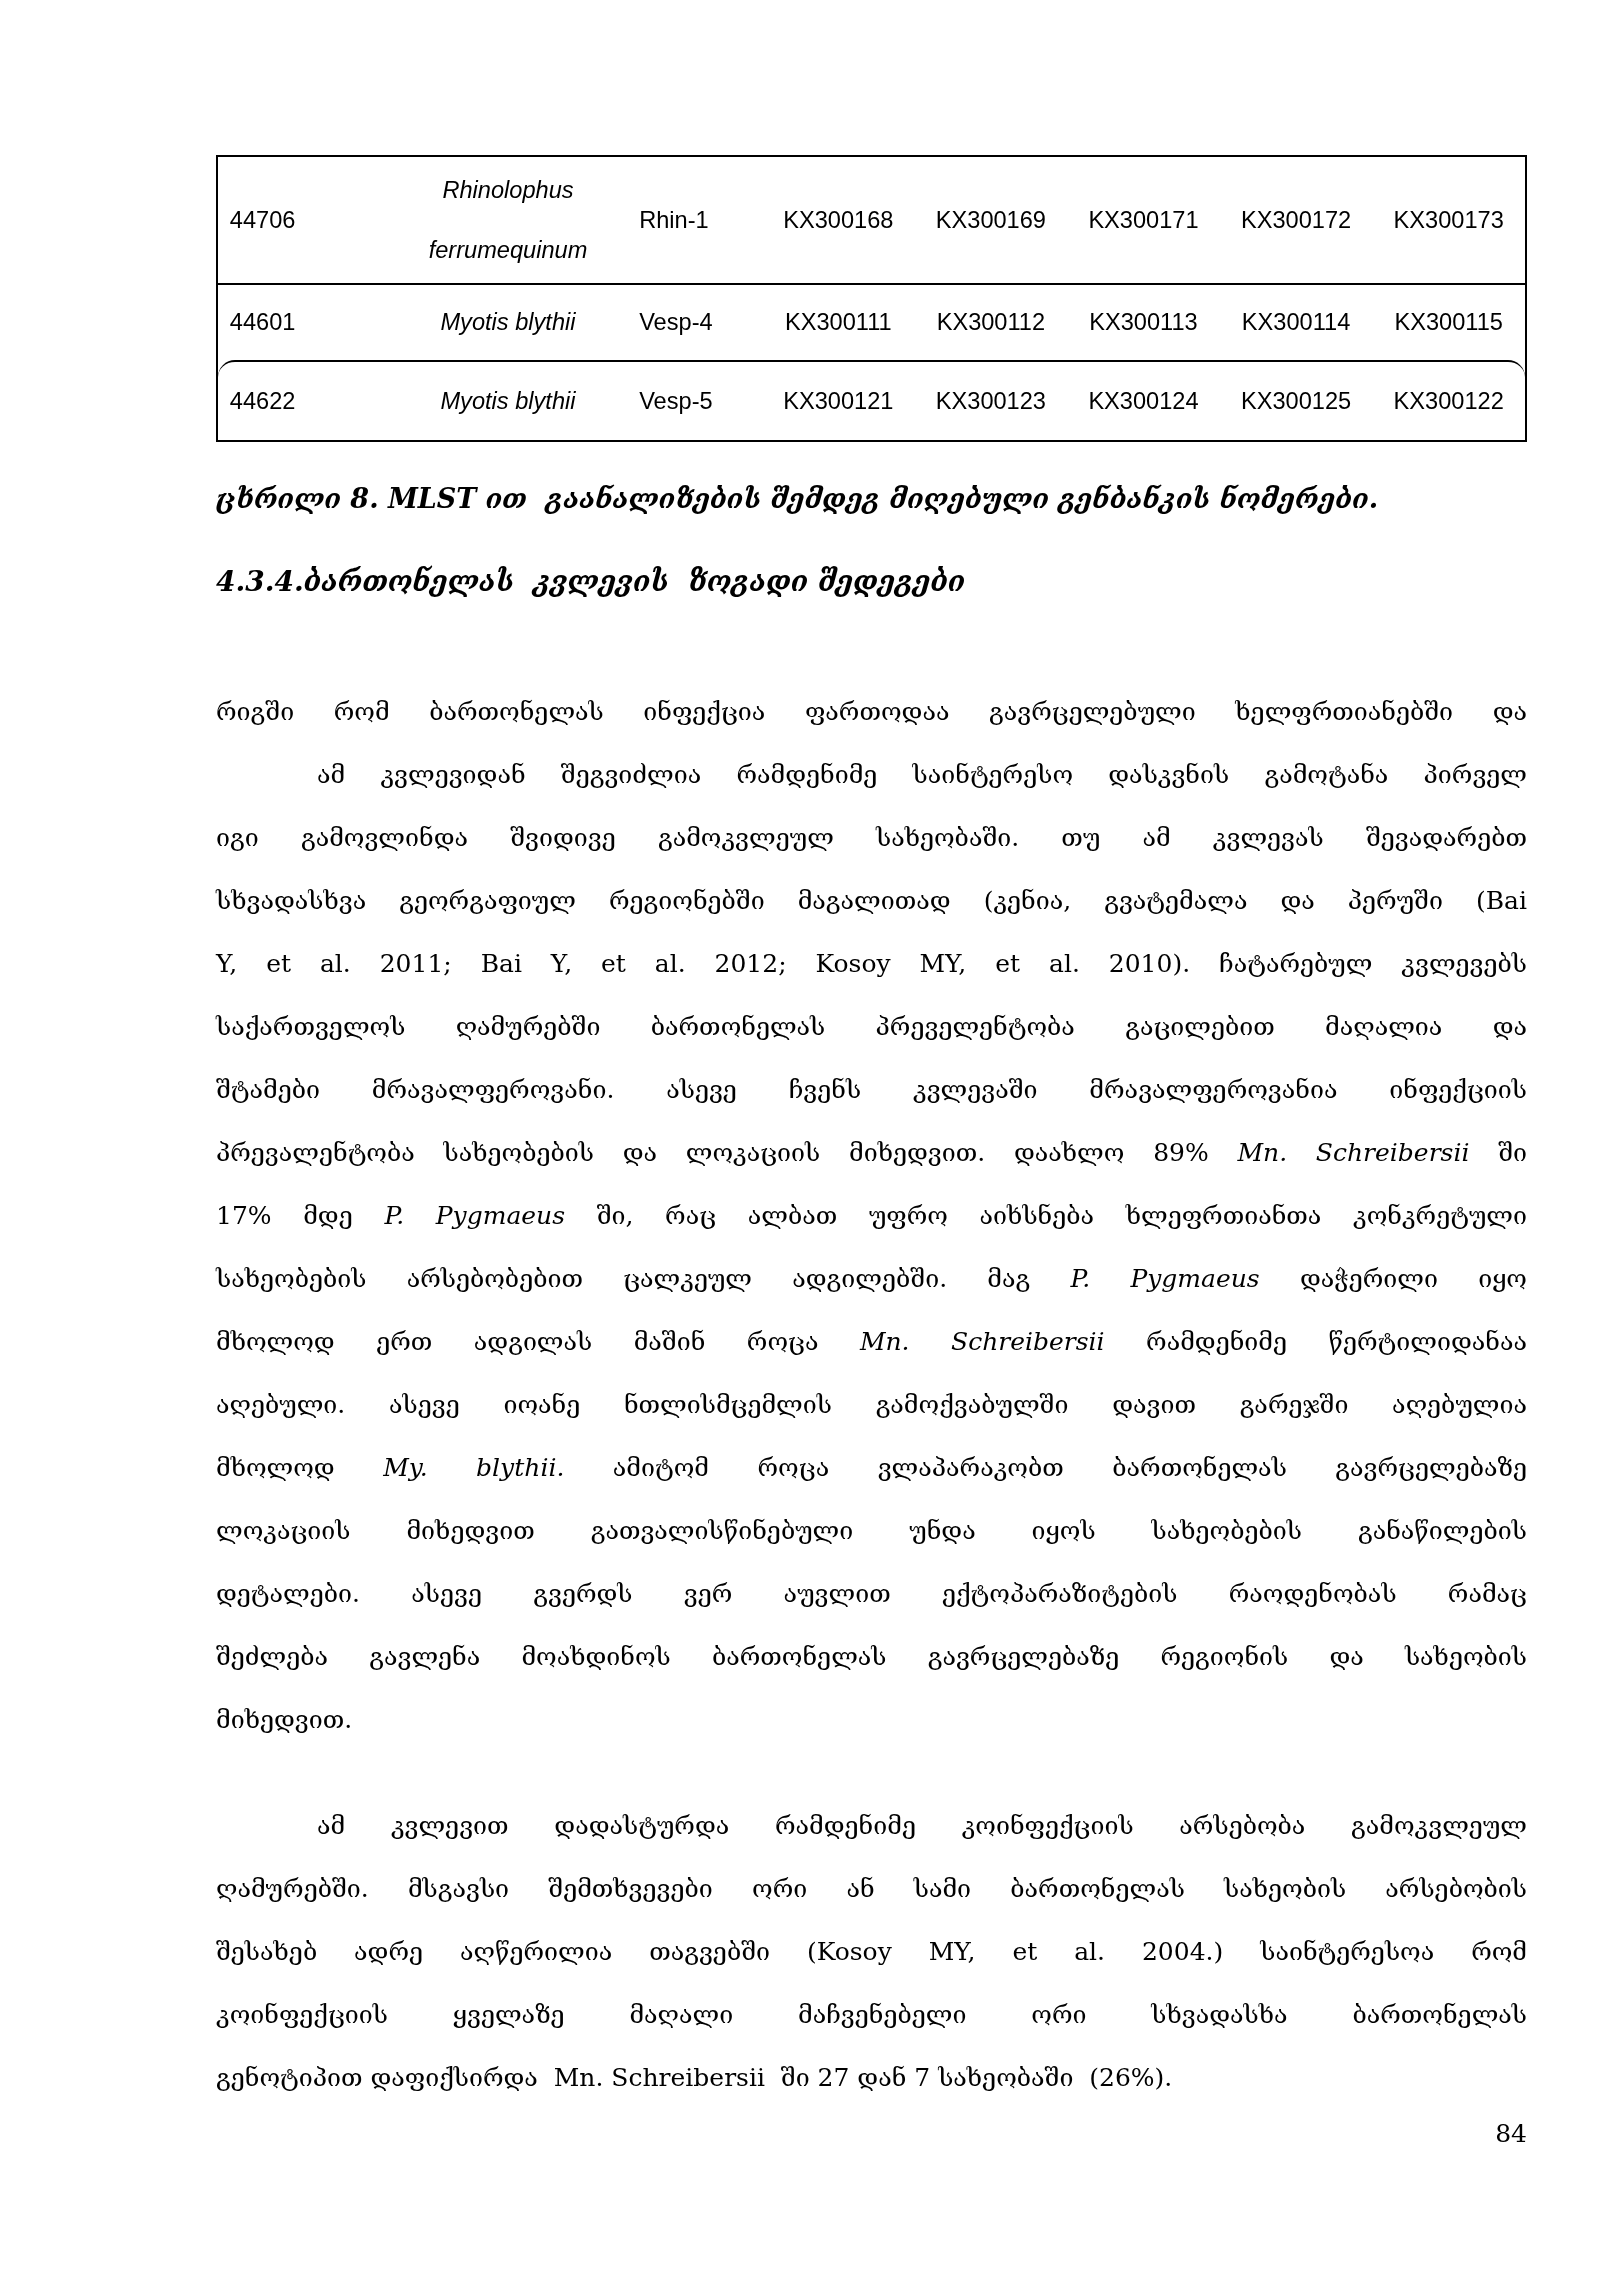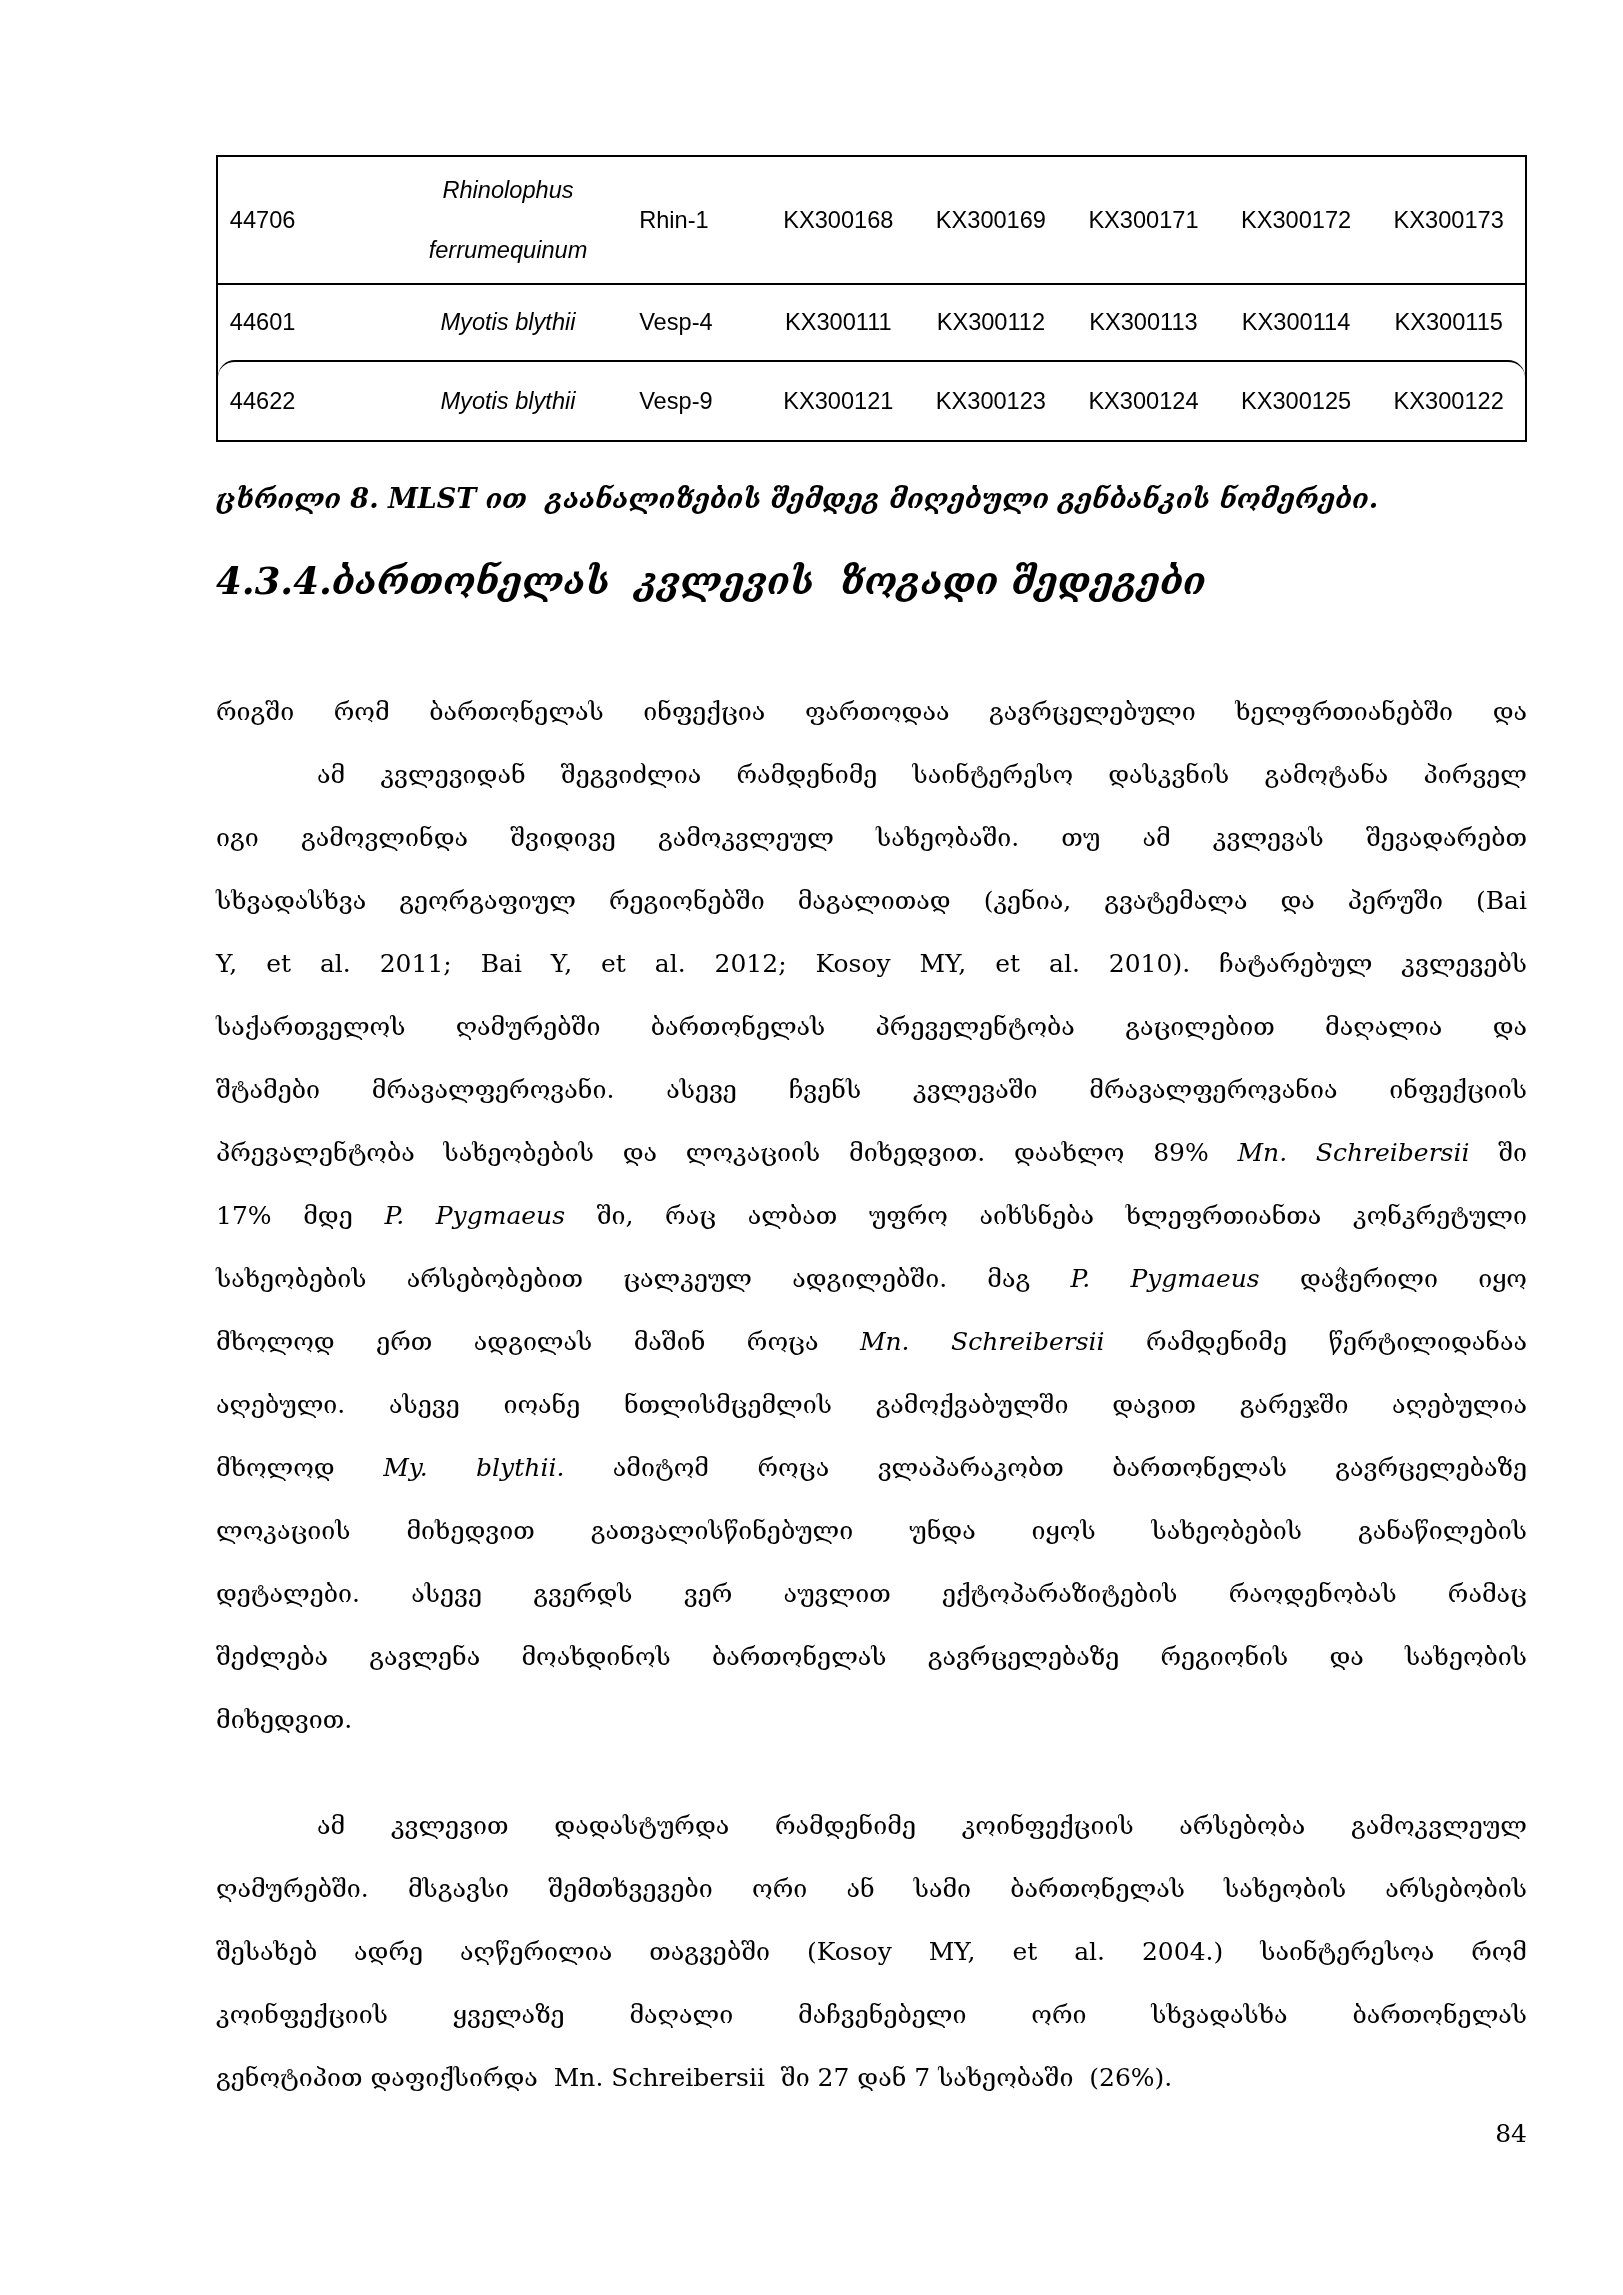--- a/index.html
+++ b/index.html
@@ -27,21 +27,21 @@
   .c-sp{width:252px;justify-content:center;text-align:center;font-style:italic;line-height:2.55;}
   .c-sm{width:128px;padding-left:5.2px;}
   .c-acc{flex:1;justify-content:center;}
 
   
   .caption{
     margin-top:38px;font-size:27px;font-weight:bold;font-style:italic;
     line-height:38px;white-space:pre-wrap;
   }
   .heading{
-    margin-top:43px;font-size:37px;font-weight:bold;font-style:italic;
+    margin-top:43px;font-size:28px;font-weight:bold;font-style:italic;
     line-height:41px;white-space:pre-wrap;
   }
 
   
   .para{margin-top:78px;font-size:25px;}
   #para2{margin-top:43px;}
   .line{
     height:63px;line-height:63px;
     text-align:justify;text-align-last:justify;
   }
@@ -73,21 +73,21 @@
         <div class="cell c-sm">Vesp-4</div>
         <div class="cell c-acc">KX300111</div>
         <div class="cell c-acc">KX300112</div>
         <div class="cell c-acc">KX300113</div>
         <div class="cell c-acc">KX300114</div>
         <div class="cell c-acc">KX300115</div>
       </div>
       <div class="trow">
         <div class="cell c-id">44622</div>
         <div class="cell c-sp">Myotis blythii</div>
-        <div class="cell c-sm">Vesp-9</div>
+        <div class="cell c-sm">Vesp-5</div>
         <div class="cell c-acc">KX300121</div>
         <div class="cell c-acc">KX300123</div>
         <div class="cell c-acc">KX300124</div>
         <div class="cell c-acc">KX300125</div>
         <div class="cell c-acc">KX300122</div>
       </div>
     </div>
   <div class="caption">ცხრილი 8. MLST ით  გაანალიზების შემდეგ მიღებული გენბანკის ნომერები.</div>
   <div class="heading">4.3.4.ბართონელას  კვლევის  ზოგადი შედეგები</div>
   <div class="para" id="para1">

